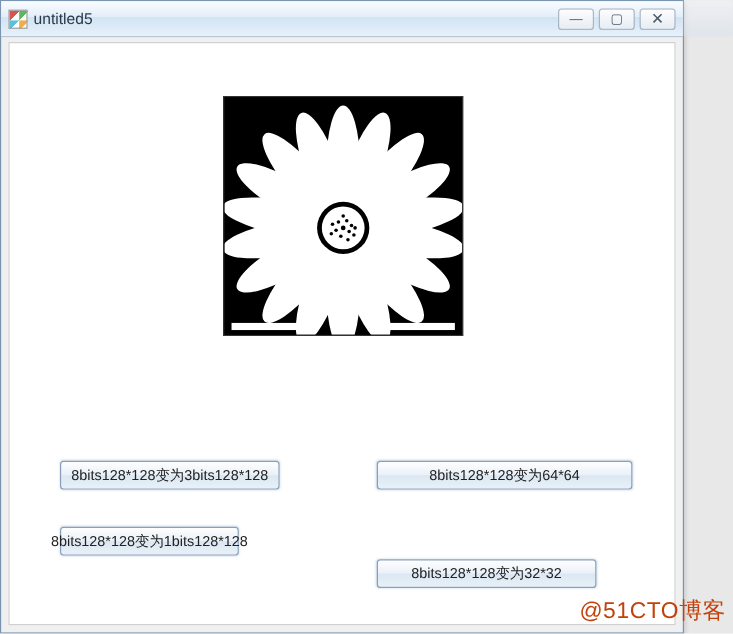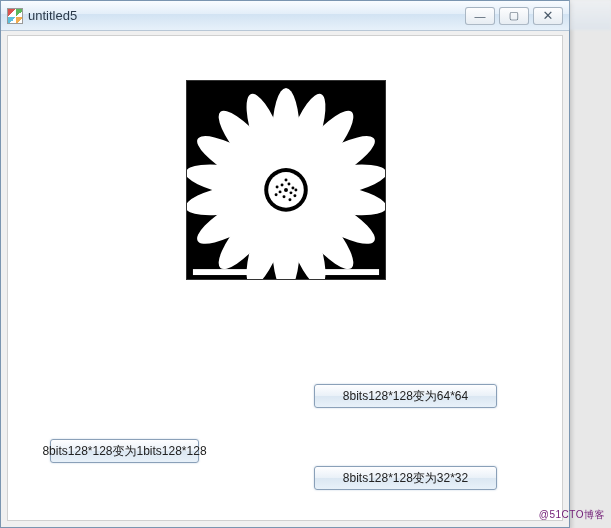--- a/index.html
+++ b/index.html
@@ -80,28 +80,28 @@
       background: linear-gradient(to bottom,#fefeff 0%,#eaf1f8 48%,#dbe7f2 52%,#e8f1f9 100%);
       color: #222;
       font-size: 12px;
       display: flex; align-items: center; justify-content: center;
       cursor: pointer;
       box-shadow: 0 0 2px rgba(100,140,180,0.4);
       padding: 0 8px;
       white-space: nowrap;
     }
     .b1 { left: 42px;  top: 348px; width: 183px; }
-    .b2 { left: 306px; top: 348px; width: 183px; }
+    .b2 { left: 306px; top: 348px; width: 213px; }
     .b3 { left: 42px;  top: 403px; width: 149px; }
     .b4 { left: 306px; top: 403px; width: 183px; margin-top: 27px; }
     .watermark {
       position: absolute;
       right: 6px; bottom: 6px;
-      color: #701a75;
-      font-size: 10px;
+      color: #c2410c;
+      font-size: 19px;
       font-family: "Microsoft YaHei", sans-serif;
       letter-spacing: 0.5px;
     }
     .blur-strip {
       position: absolute;
       left: 570px; top: 0;
       width: 41px; height: 30px;
       background: linear-gradient(to bottom,#f3f6fa,#d9e3ee);
       filter: blur(1px);
       opacity: 0.6;
@@ -167,20 +167,21 @@
             <circle r="1.5" cx="-10" cy="5"></circle>
             <circle r="1.5" cx="4" cy="10"></circle>
           </g>
         </g>
 
         <rect x="6" y="190" width="70" height="6" fill="#fff"></rect>
         <rect x="130" y="190" width="64" height="6" fill="#fff"></rect>
       </svg>
     </div>
 
+    <div class="btn b1">8bits128*128变为3bits128*128</div>
     <div class="btn b2">8bits128*128变为64*64</div>
     <div class="btn b3">8bits128*128变为1bits128*128</div>
     <div class="btn b4">8bits128*128变为32*32</div>
 
   </div>
 </div>
 
 <div class="blur-strip"></div>
 
 <div class="watermark">@51CTO博客</div>

